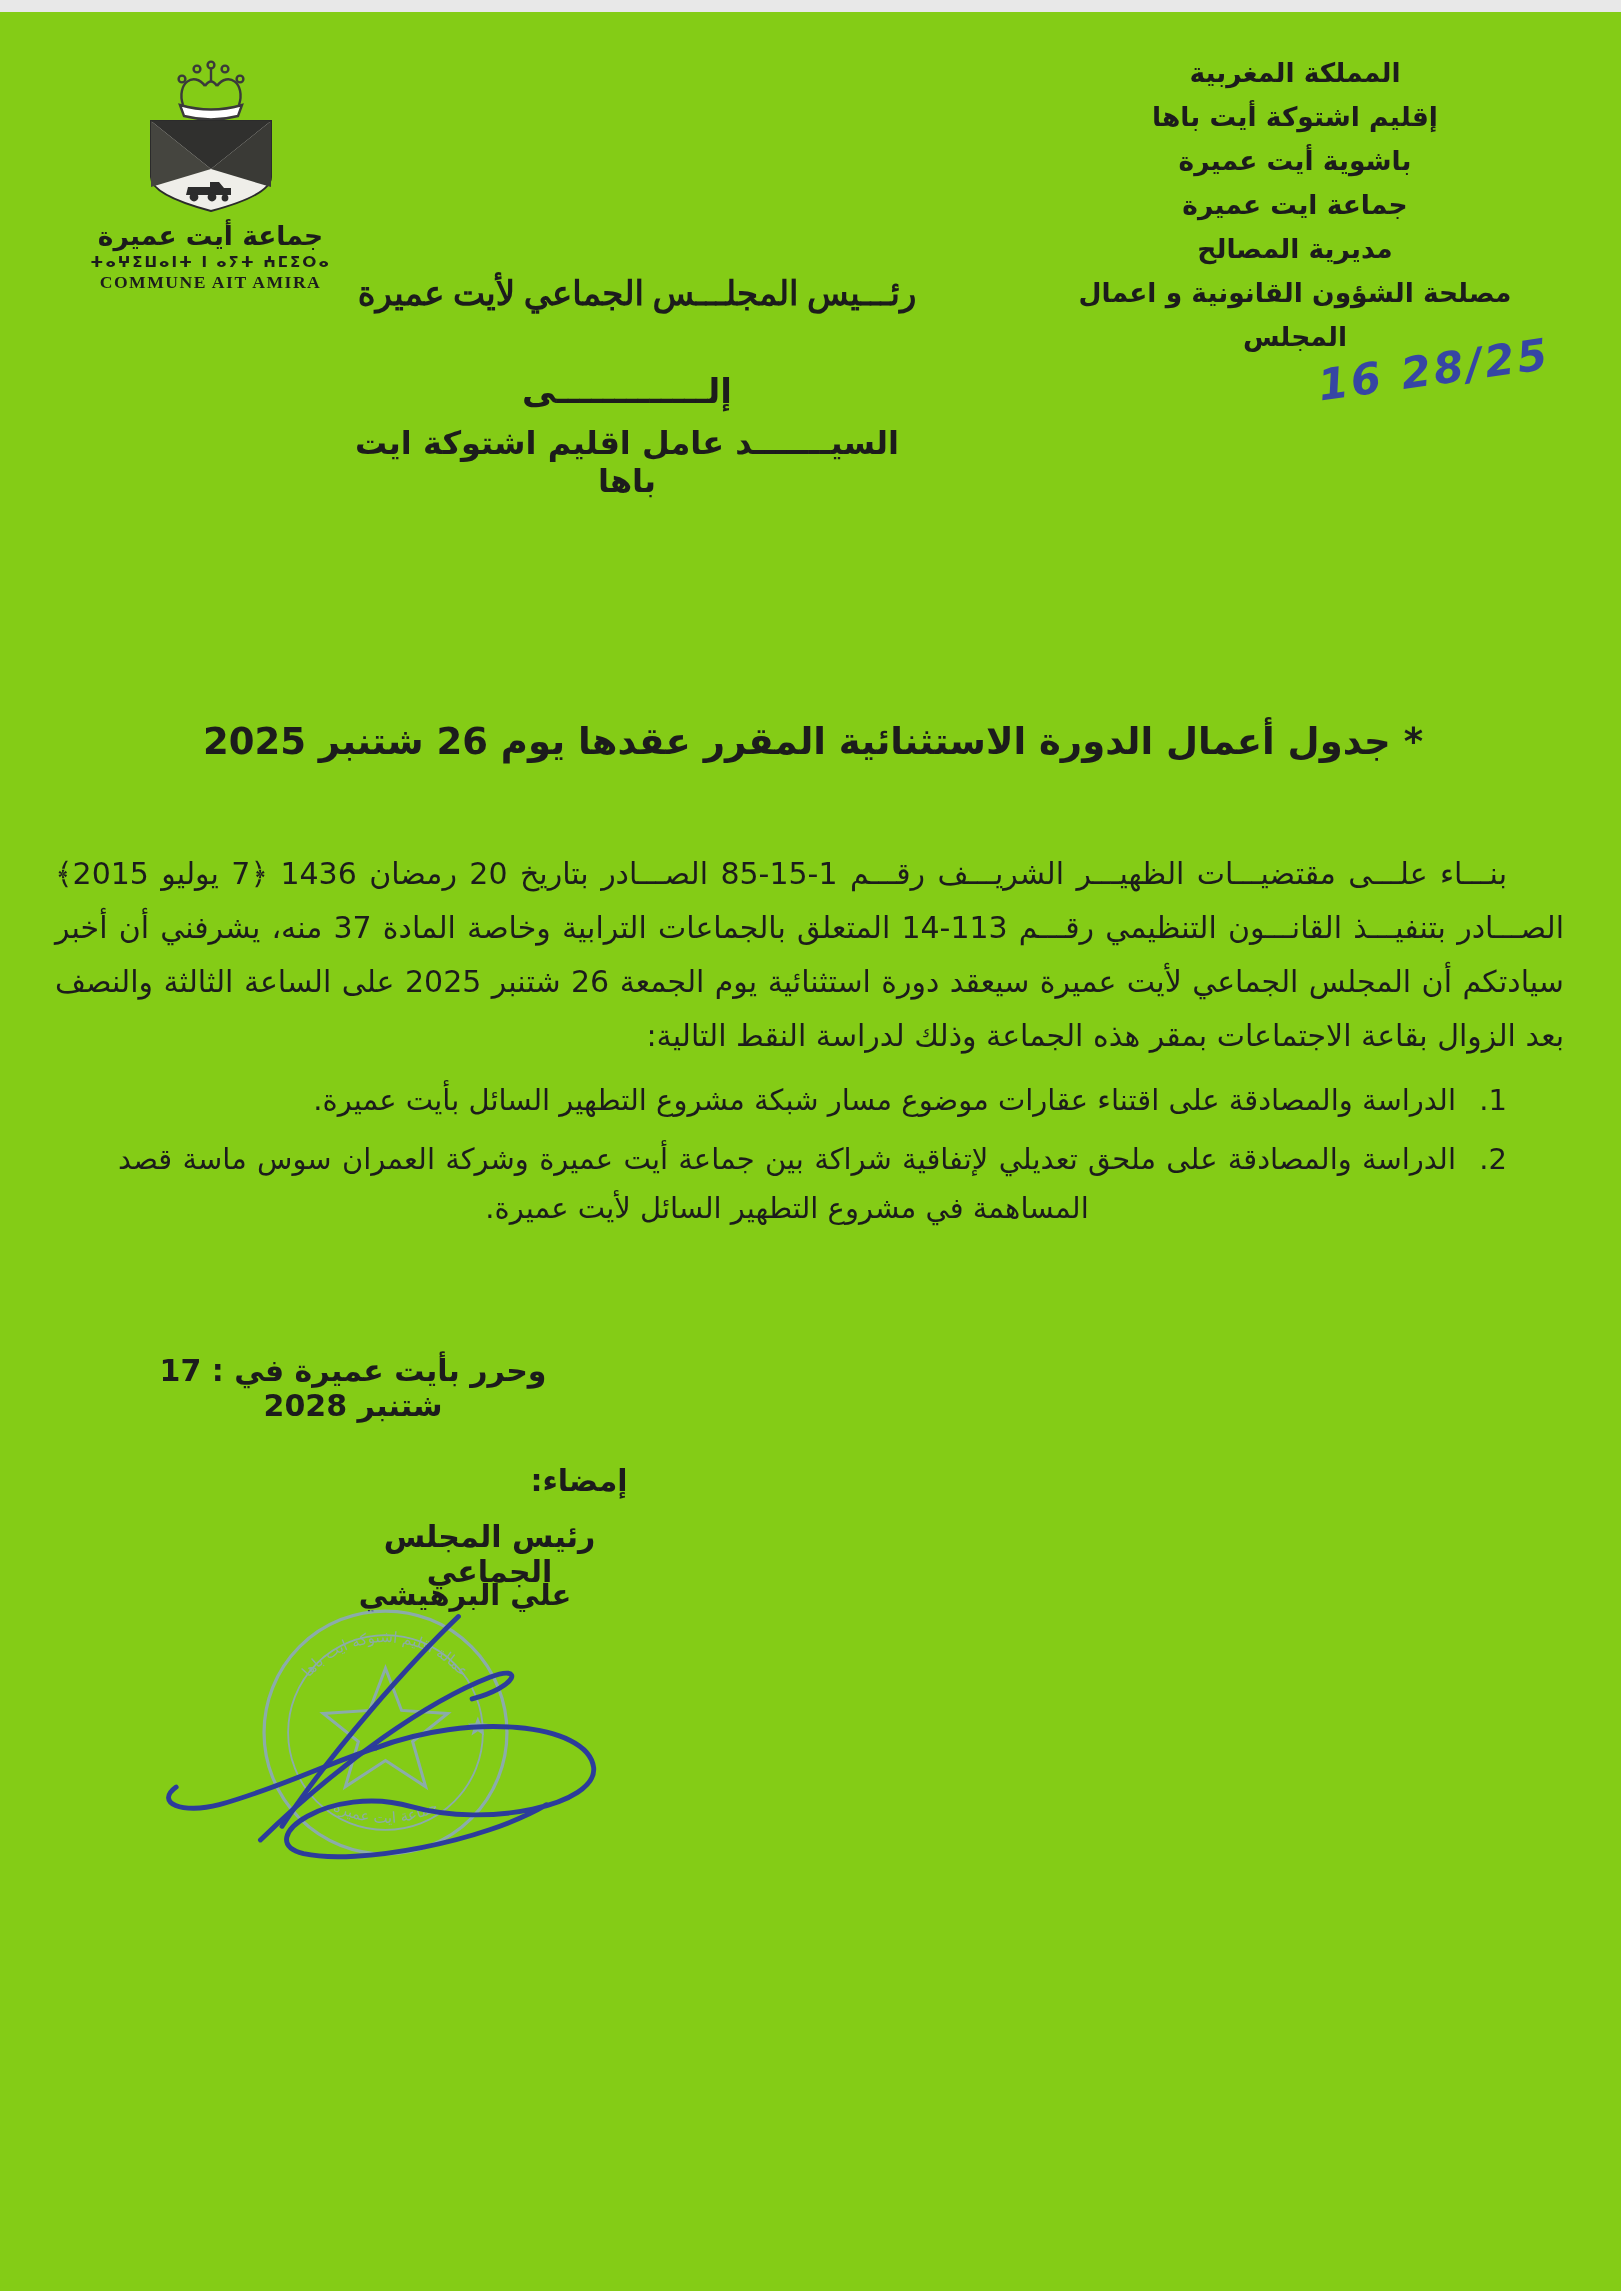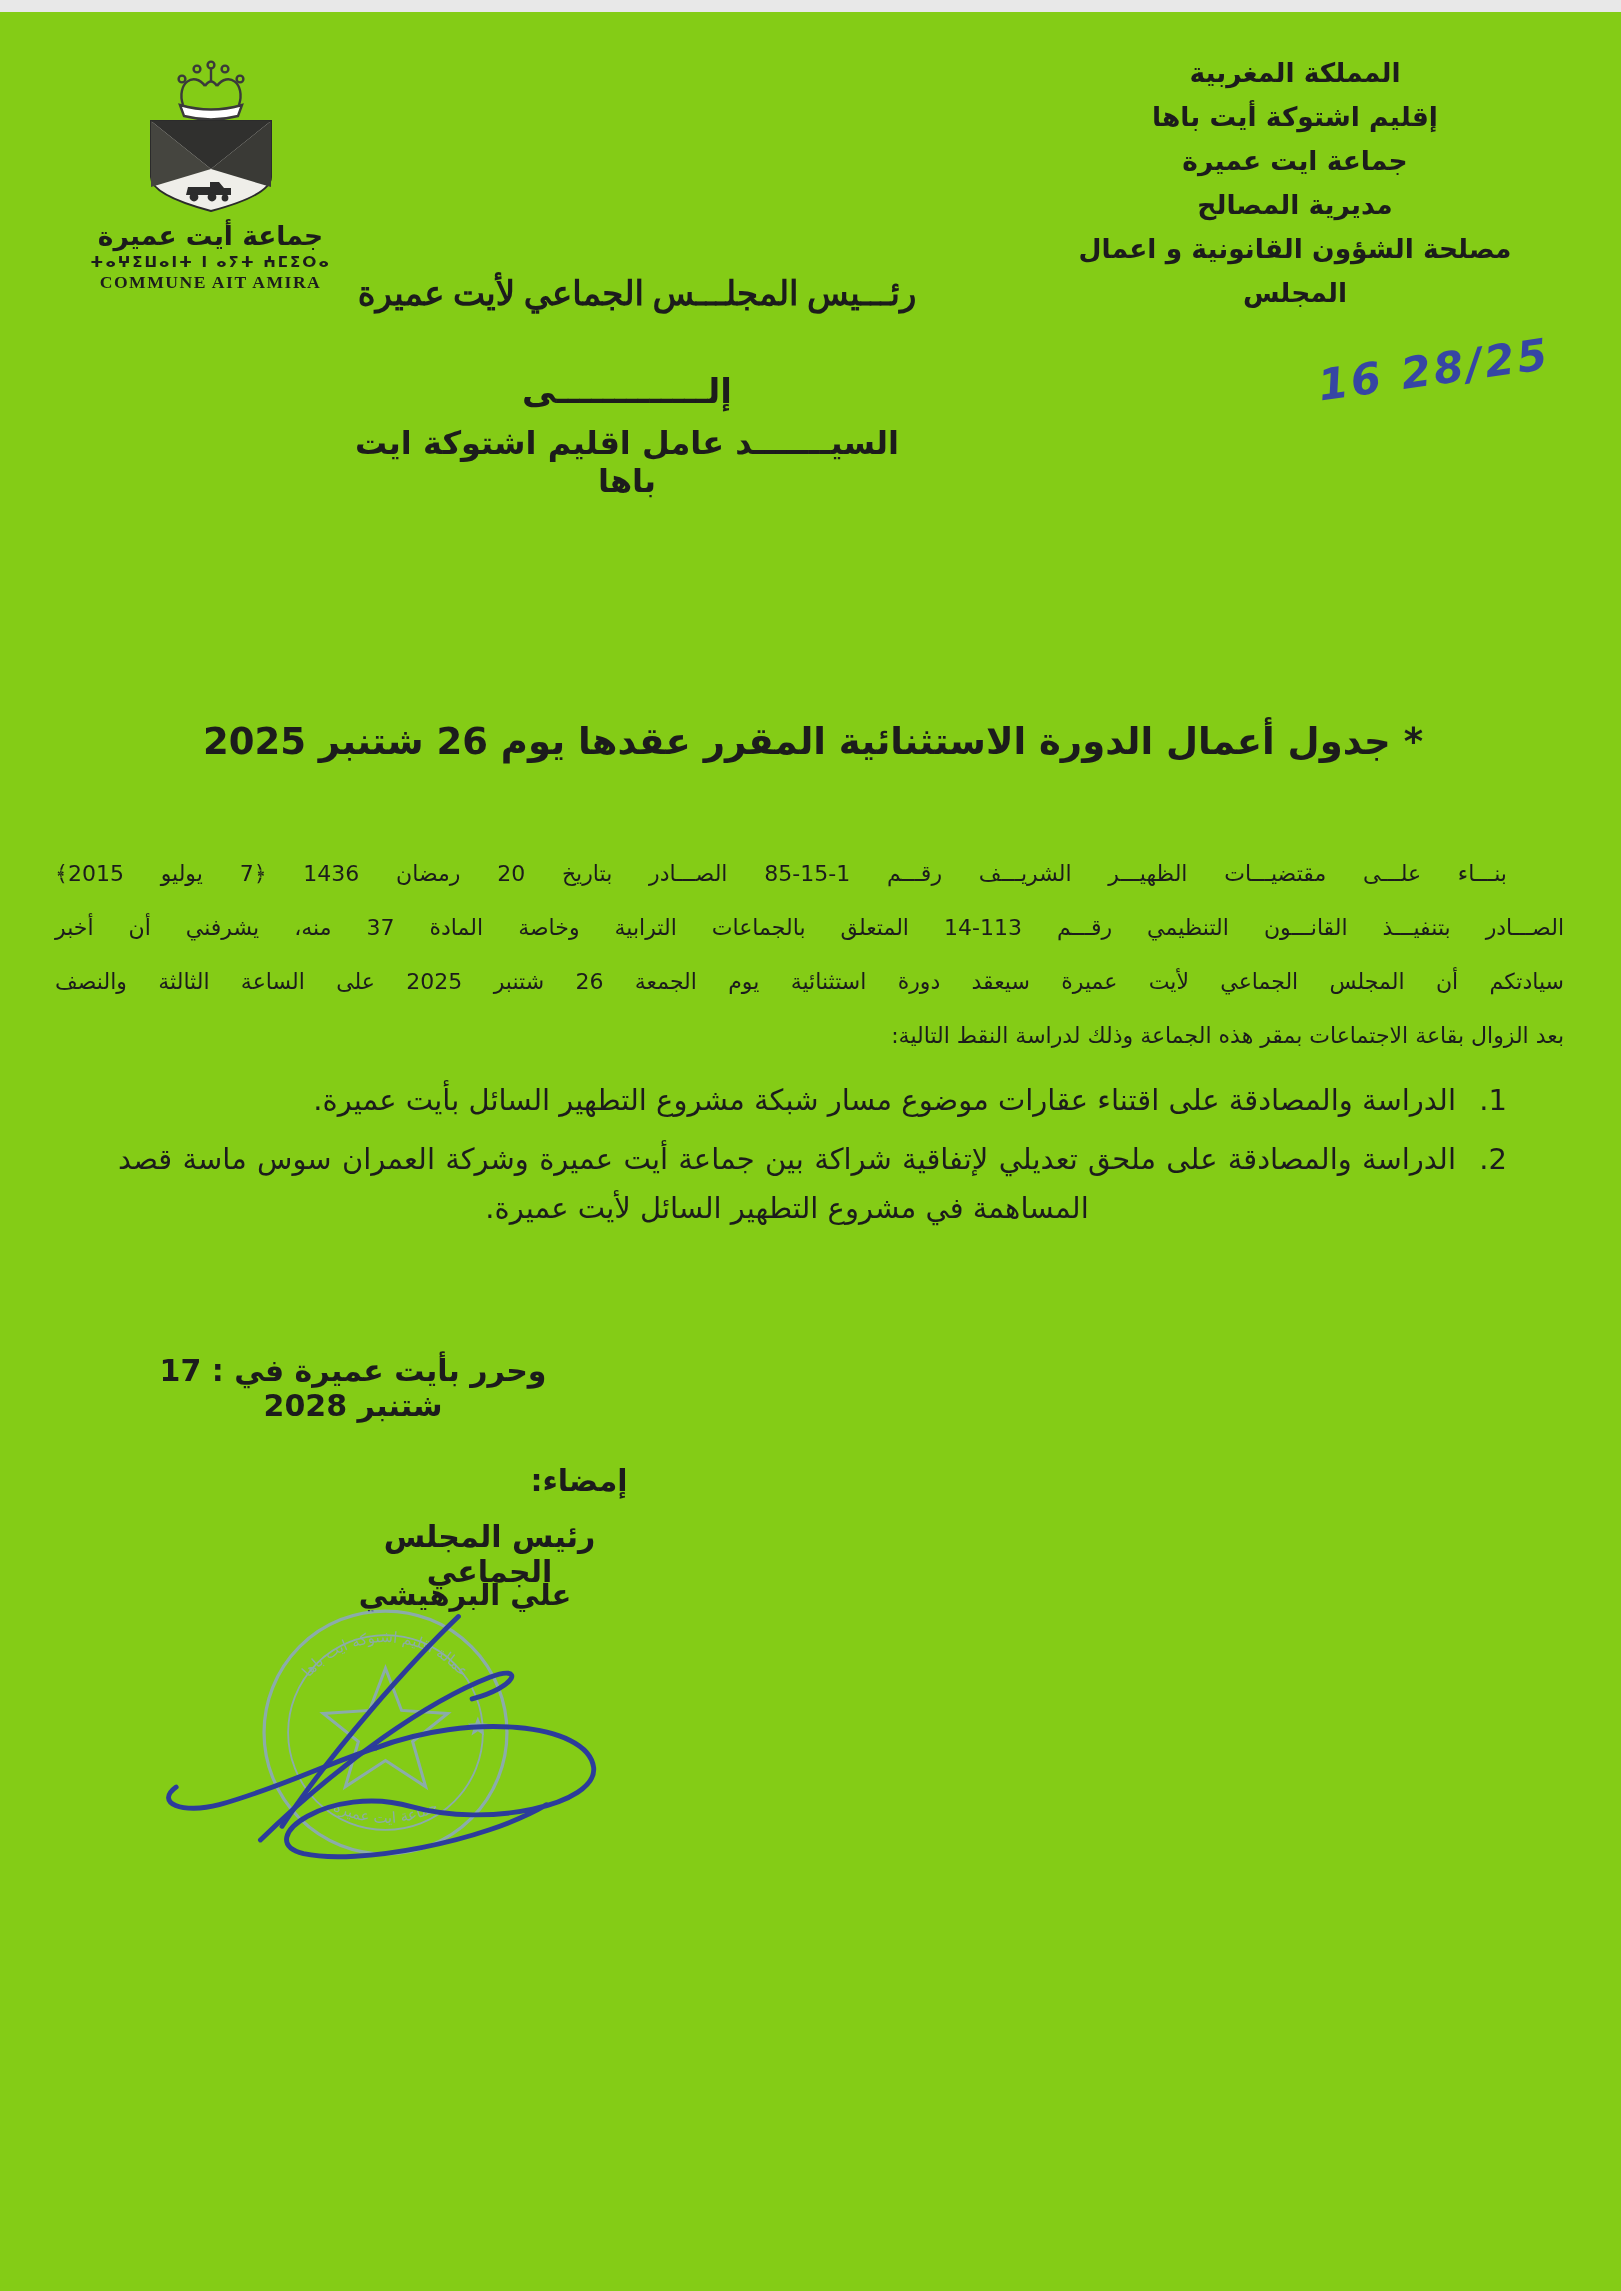--- a/index.html
+++ b/index.html
@@ -27,21 +27,21 @@
   #logo .name-lat{font-family:"Liberation Serif",serif;font-size:17.6px;font-weight:bold;letter-spacing:1.5px;margin-top:1px;}
   
   .center-line{position:absolute;text-align:center;font-weight:bold;}
   #from-line{top:261px;left:353px;width:568px;font-size:34px;font-family:Liberation Serif, serif;}
   #to-word{top:359px;left:421px;width:412px;font-size:34px;}
   #to-line{top:412px;left:323px;width:608px;font-size:32px;}
   #division-line{top:529px;left:421px;width:549px;font-size:30px;}
   
   #subject{top:708px;left:127px;width:1372px;font-size:37px;}
   
-  #body{position:absolute;top:835px;left:55px;right:57px;font-size:22px;direction:rtl;}
+  #body{position:absolute;top:835px;left:55px;right:57px;font-size:30px;direction:rtl;}
   #body .bline{height:54px;line-height:54px;text-align:right;white-space:nowrap;}
   #body .fill{text-align:justify;text-align-last:justify;white-space:normal;}
   #body .indent{padding-right:57px;}
   
   #agenda-list{position:absolute;top:1064px;left:118px;right:114px;direction:rtl;font-size:29px;line-height:49px;}
   .agenda-item{display:flex;margin-bottom:9.8px;}
   .agenda-item .marker{width:51px;flex:none;}
   .agenda-item .txt{flex:1;text-align:right;}
   .agenda-item .txt.wrap-center{text-align:justify;text-align-last:center;}
   
@@ -54,20 +54,21 @@
   #signature{position:absolute;top:1583px;left:135px;z-index:3;}
 </style>
 </head>
 <body>
 
 <div id="page">
 
   <div id="letterhead-right" class="ar">
     <div>المملكة المغربية</div>
     <div>إقليم اشتوكة أيت باها</div>
+    <div>باشوية أيت عميرة</div>
     <div>جماعة ايت عميرة</div>
     <div>مديرية المصالح</div>
     <div>مصلحة الشؤون القانونية و اعمال المجلس</div>
   </div>
 
   <div id="ref-number" style="color:#3646a4;">16 28/25</div>
 
   <div id="logo">
     <svg width="176" height="155" viewBox="0 0 170 155">
 

